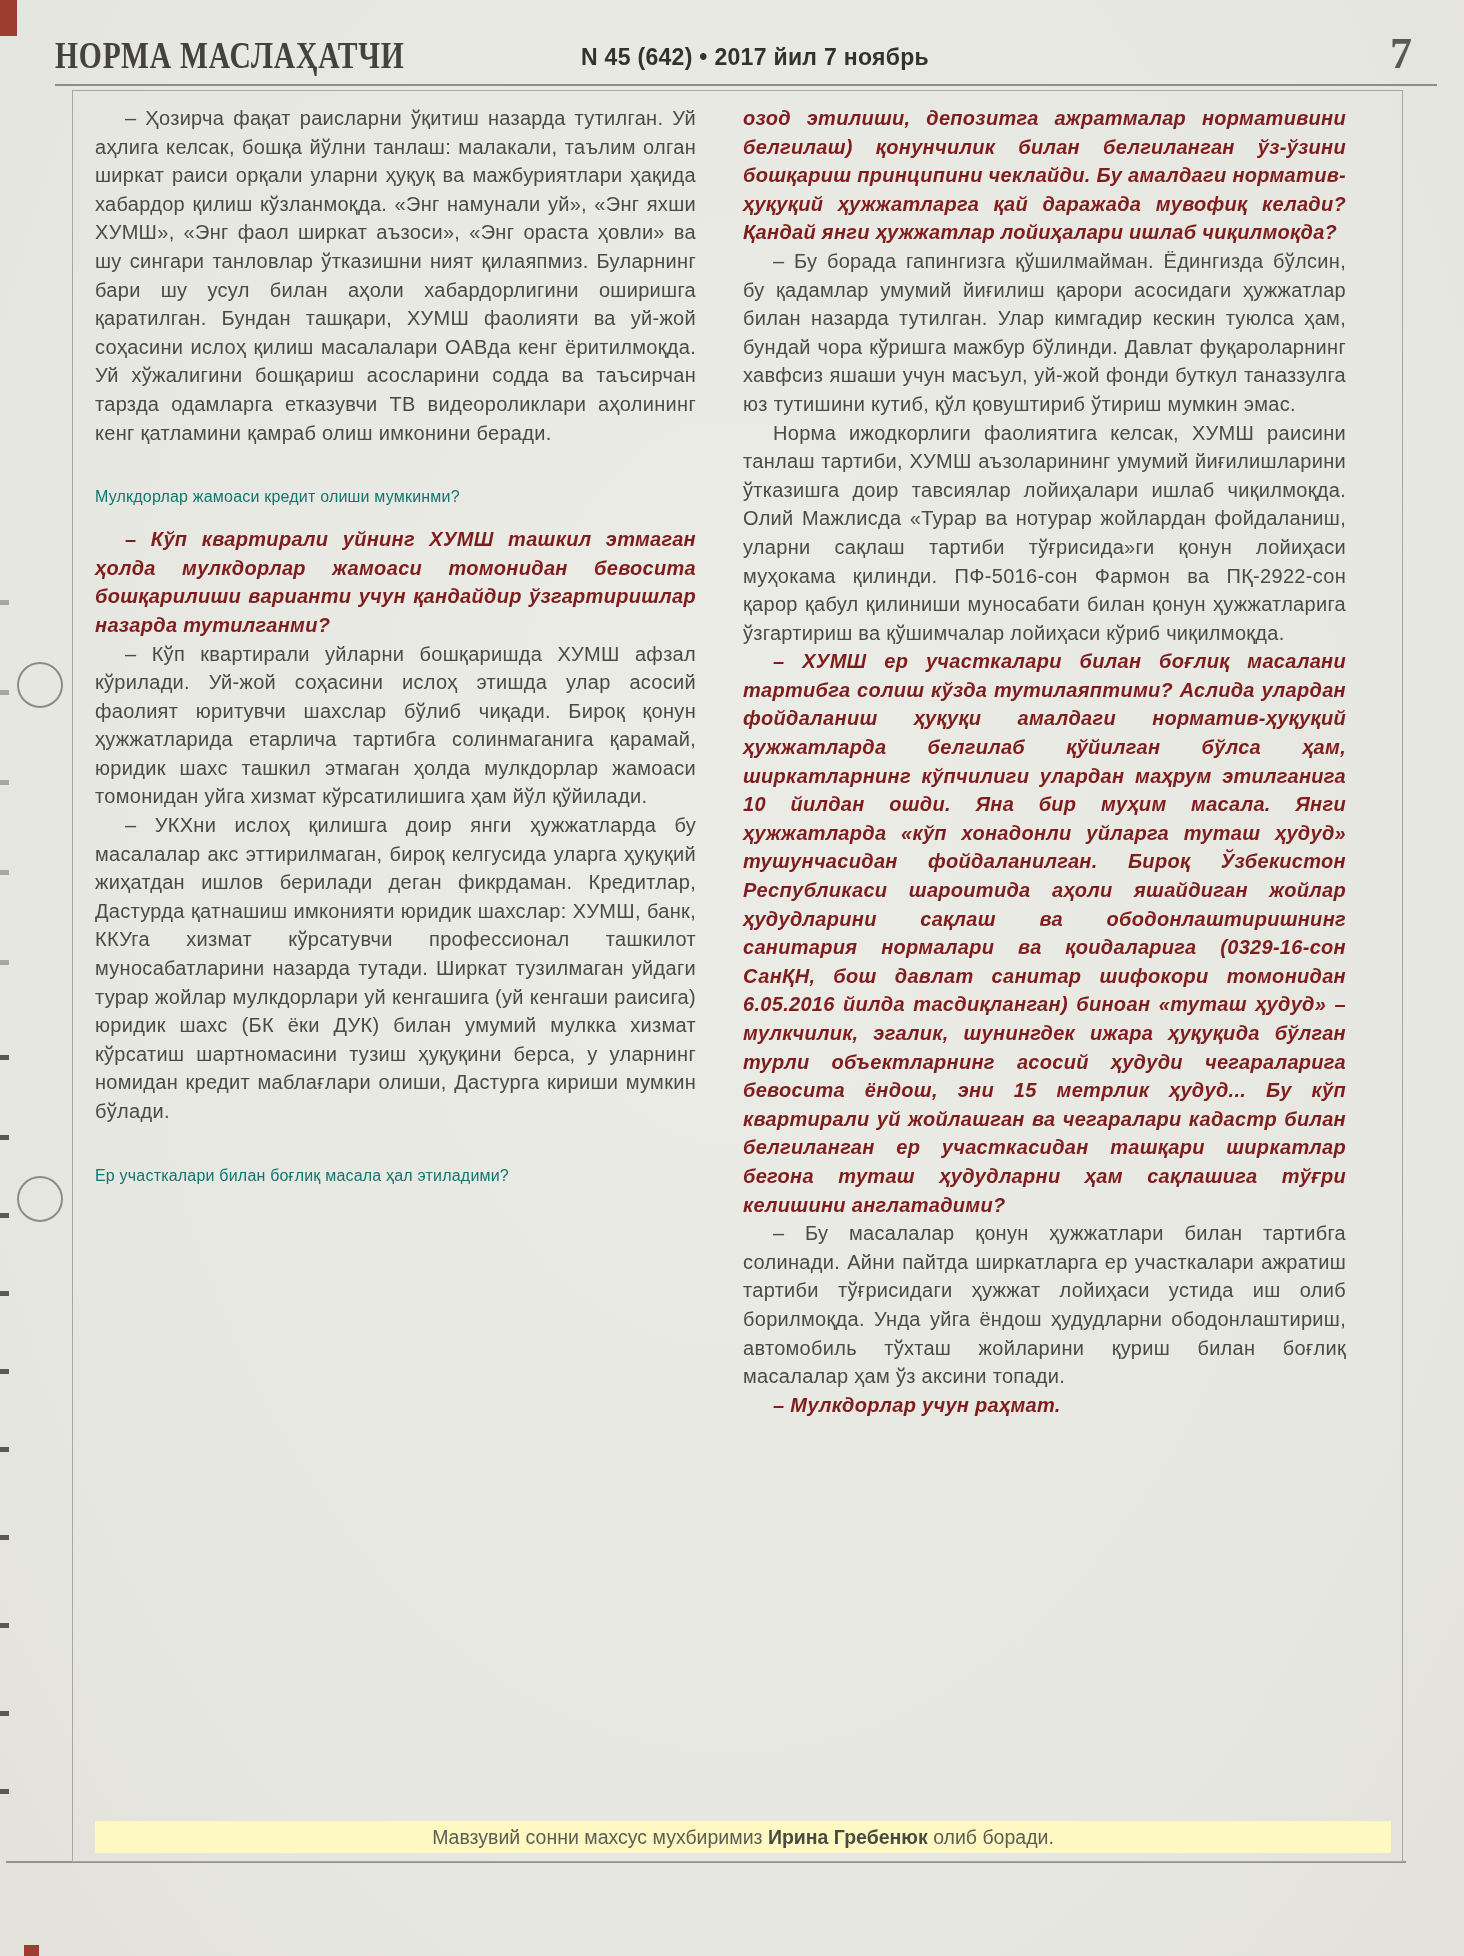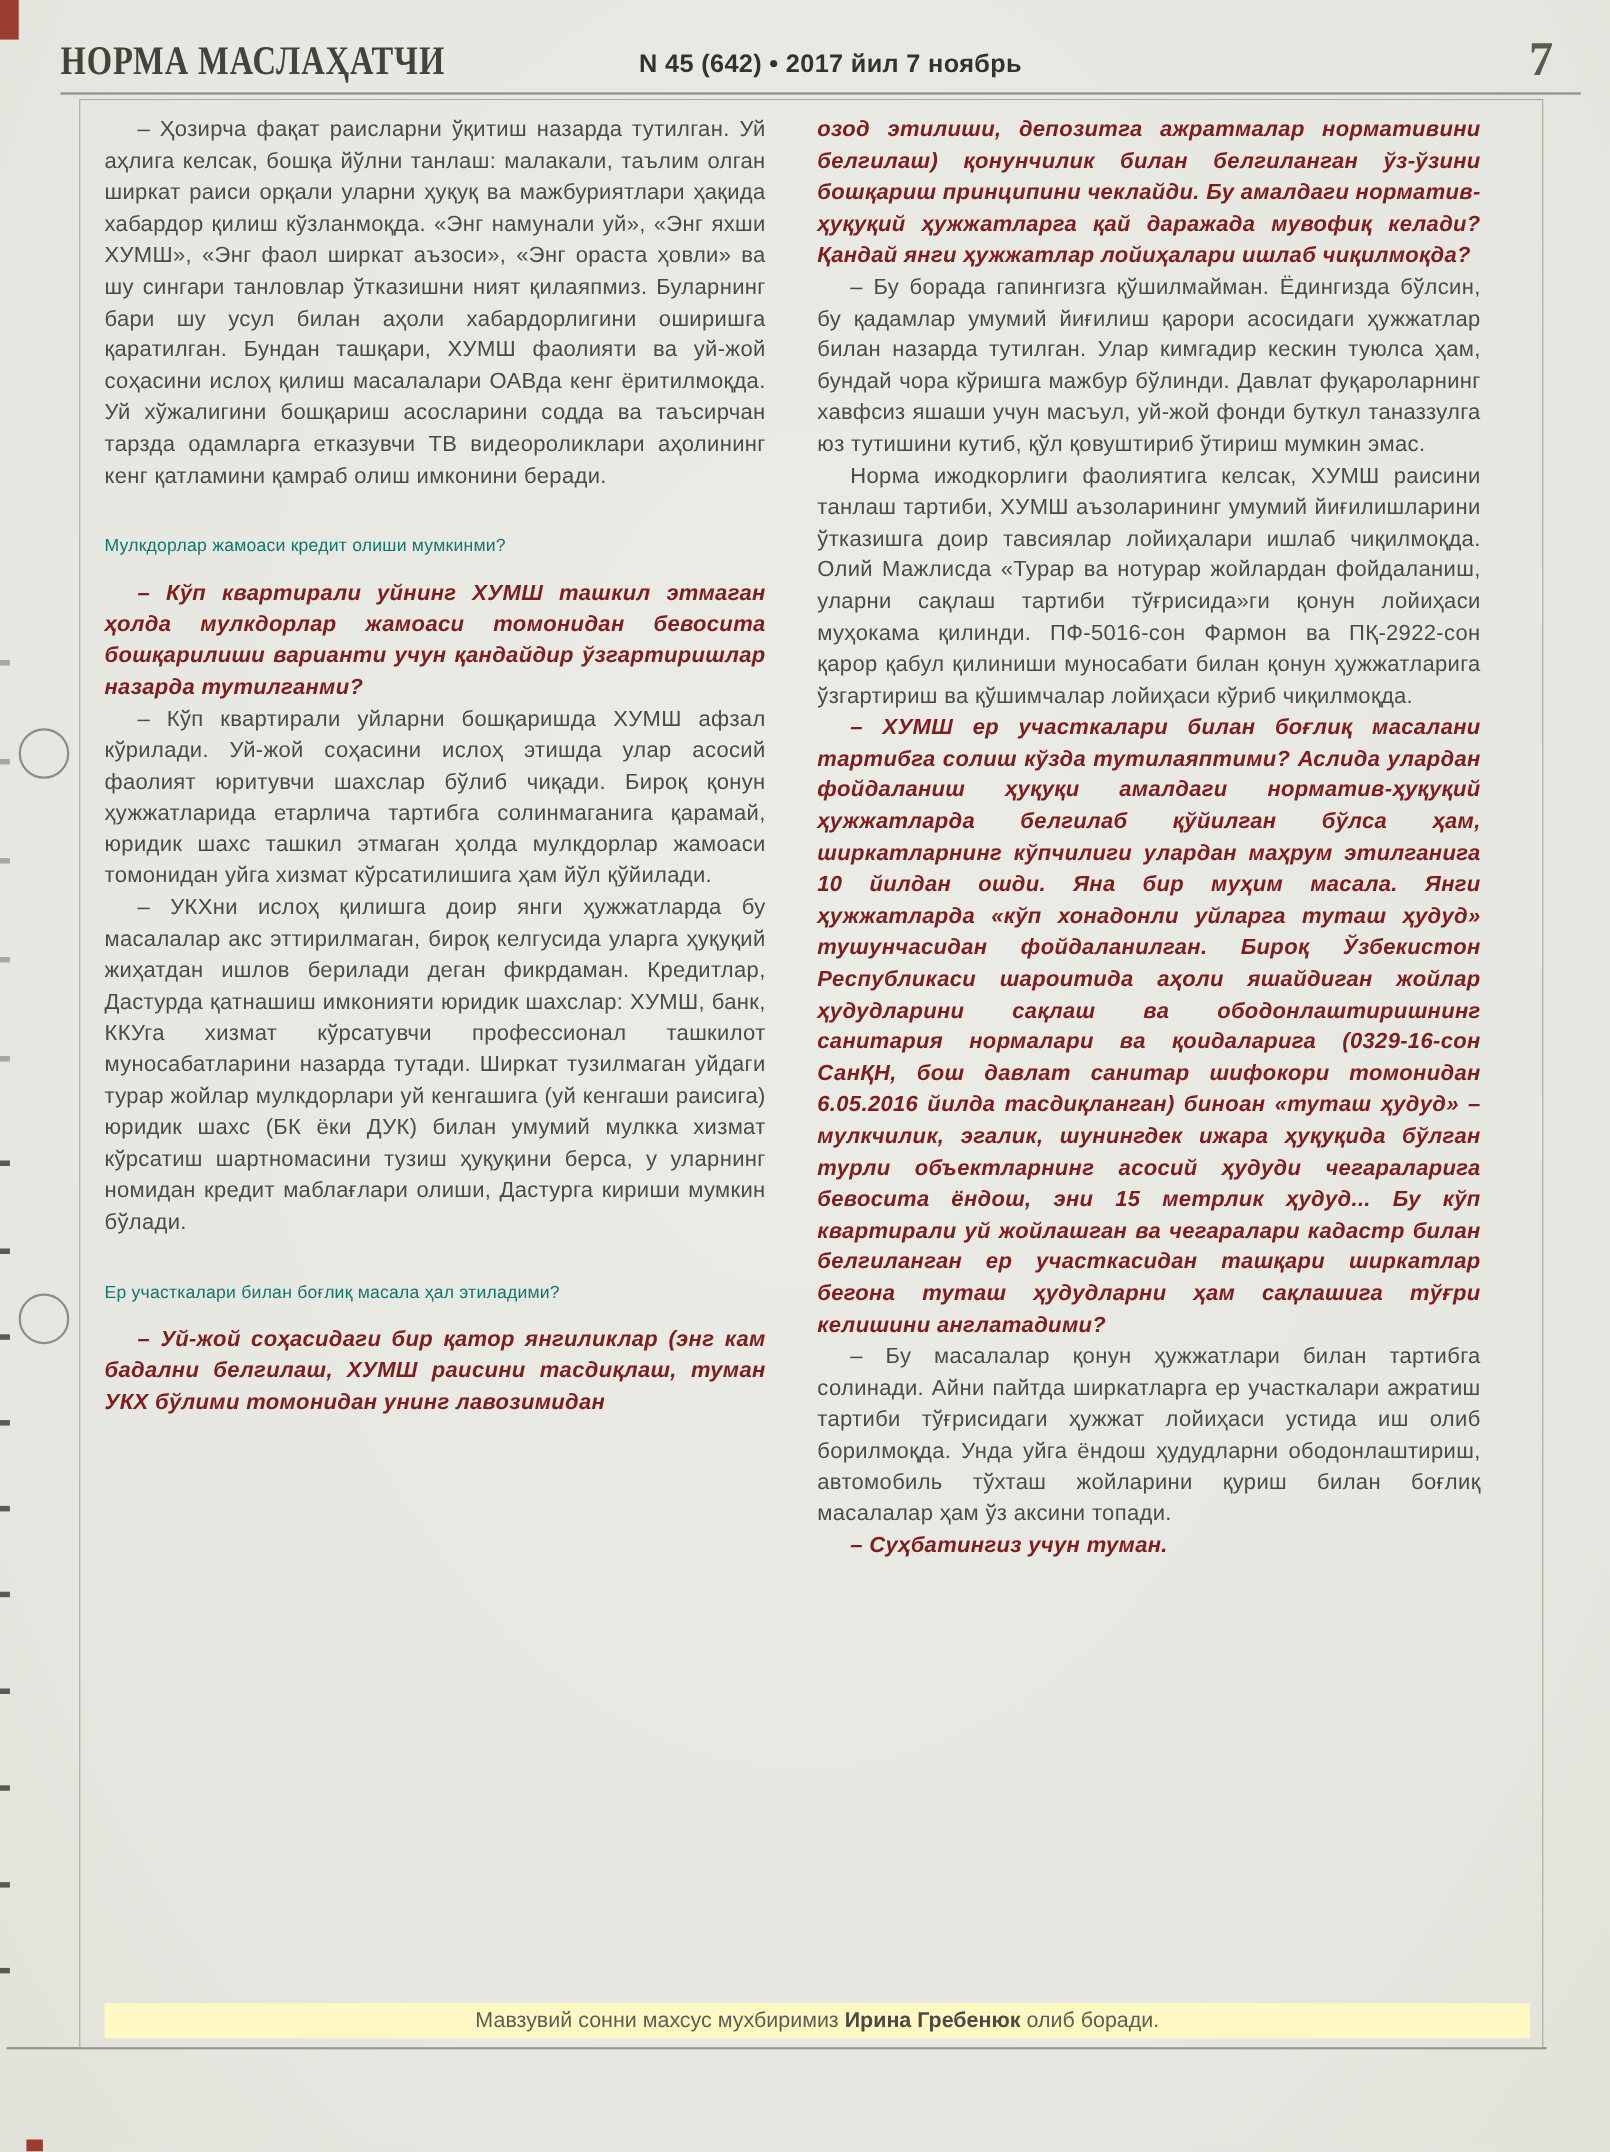--- a/index.html
+++ b/index.html
@@ -116,29 +116,28 @@
 <div class="bottom-rule"></div>
 <div class="content-frame"></div>
 
 <div class="col col-left">
   <p class="body">– Ҳозирча фақат раисларни ўқитиш назарда тутилган. Уй аҳлига келсак, бошқа йўлни танлаш: малакали, таълим олган ширкат раиси орқали уларни ҳуқуқ ва мажбуриятлари ҳақида хабардор қилиш кўзланмоқда. «Энг намунали уй», «Энг яхши ХУМШ», «Энг фаол ширкат аъзоси», «Энг ораста ҳовли» ва шу сингари танловлар ўтказишни ният қилаяпмиз. Буларнинг бари шу усул билан аҳоли хабардорлигини оширишга қаратилган. Бундан ташқари, ХУМШ фаолияти ва уй-жой соҳасини ислоҳ қилиш масалалари ОАВда кенг ёритилмоқда. Уй хўжалигини бошқариш асосларини содда ва таъсирчан тарзда одамларга етказувчи ТВ видеороликлари аҳолининг кенг қатламини қамраб олиш имконини беради.</p>
   <h2 class="section">Мулкдорлар жамоаси кредит олиши мумкинми?</h2>
   <p class="body question">– Кўп квартирали уйнинг ХУМШ ташкил этмаган ҳолда мулкдорлар жамоаси томонидан бевосита бошқарилиши варианти учун қандайдир ўзгартиришлар назарда тутилганми?</p>
   <p class="body">– Кўп квартирали уйларни бошқаришда ХУМШ афзал кўрилади. Уй-жой соҳасини ислоҳ этишда улар асосий фаолият юритувчи шахслар бўлиб чиқади. Бироқ қонун ҳужжатларида етарлича тартибга солинмаганига қарамай, юридик шахс ташкил этмаган ҳолда мулкдорлар жамоаси томонидан уйга хизмат кўрсатилишига ҳам йўл қўйилади.</p>
   <p class="body">– УКХни ислоҳ қилишга доир янги ҳужжатларда бу масалалар акс эттирилмаган, бироқ келгусида уларга ҳуқуқий жиҳатдан ишлов берилади деган фикрдаман. Кредитлар, Дастурда қатнашиш имконияти юридик шахслар: ХУМШ, банк, ККУга хизмат кўрсатувчи профессионал ташкилот муносабатларини назарда тутади. Ширкат тузилмаган уйдаги турар жойлар мулкдорлари уй кенгашига (уй кенгаши раисига) юридик шахс (БК ёки ДУК) билан умумий мулкка хизмат кўрсатиш шартномасини тузиш ҳуқуқини берса, у уларнинг номидан кредит маблағлари олиши, Дастурга кириши мумкин бўлади.</p>
   <h2 class="section">Ер участкалари билан боғлиқ масала ҳал этиладими?</h2>
-  <p class="body question">– Уй-жой соҳасидаги бир қатор янгиликлар (энг кам бадални белгилаш, ХУМШ раисини тасдиқлаш, туман УКХ бўлими томонидан унинг лавозимидан</p>
 </div>
 
 <div class="col col-right">
   <p class="body question noindent">озод этилиши, депозитга ажратмалар нормативини белгилаш) қонунчилик билан белгиланган ўз-ўзини бошқариш принципини чеклайди. Бу амалдаги норматив-ҳуқуқий ҳужжатларга қай даражада мувофиқ келади? Қандай янги ҳужжатлар лойиҳалари ишлаб чиқилмоқда?</p>
   <p class="body">– Бу борада гапингизга қўшилмайман. Ёдингизда бўлсин, бу қадамлар умумий йиғилиш қарори асосидаги ҳужжатлар билан назарда тутилган. Улар кимгадир кескин туюлса ҳам, бундай чора кўришга мажбур бўлинди. Давлат фуқароларнинг хавфсиз яшаши учун масъул, уй-жой фонди буткул таназзулга юз тутишини кутиб, қўл қовуштириб ўтириш мумкин эмас.</p>
   <p class="body">Норма ижодкорлиги фаолиятига келсак, ХУМШ раисини танлаш тартиби, ХУМШ аъзоларининг умумий йиғилишларини ўтказишга доир тавсиялар лойиҳалари ишлаб чиқилмоқда. Олий Мажлисда «Турар ва нотурар жойлардан фойдаланиш, уларни сақлаш тартиби тўғрисида»ги қонун лойиҳаси муҳокама қилинди. ПФ-5016-сон Фармон ва ПҚ-2922-сон қарор қабул қилиниши муносабати билан қонун ҳужжатларига ўзгартириш ва қўшимчалар лойиҳаси кўриб чиқилмоқда.</p>
   <p class="body question">– ХУМШ ер участкалари билан боғлиқ масалани тартибга солиш кўзда тутилаяптими? Аслида улардан фойдаланиш ҳуқуқи амалдаги норматив-ҳуқуқий ҳужжатларда белгилаб қўйилган бўлса ҳам, ширкатларнинг кўпчилиги улардан маҳрум этилганига 10 йилдан ошди. Яна бир муҳим масала. Янги ҳужжатларда «кўп хонадонли уйларга туташ ҳудуд» тушунчасидан фойдаланилган. Бироқ Ўзбекистон Республикаси шароитида аҳоли яшайдиган жойлар ҳудудларини сақлаш ва ободонлаштиришнинг санитария нормалари ва қоидаларига (0329-16-сон СанҚН, бош давлат санитар шифокори томонидан 6.05.2016 йилда тасдиқланган) биноан «туташ ҳудуд» – мулкчилик, эгалик, шунингдек ижара ҳуқуқида бўлган турли объектларнинг асосий ҳудуди чегараларига бевосита ёндош, эни 15 метрлик ҳудуд... Бу кўп квартирали уй жойлашган ва чегаралари кадастр билан белгиланган ер участкасидан ташқари ширкатлар бегона туташ ҳудудларни ҳам сақлашига тўғри келишини англатадими?</p>
   <p class="body">– Бу масалалар қонун ҳужжатлари билан тартибга солинади. Айни пайтда ширкатларга ер участкалари ажратиш тартиби тўғрисидаги ҳужжат лойиҳаси устида иш олиб борилмоқда. Унда уйга ёндош ҳудудларни ободонлаштириш, автомобиль тўхташ жойларини қуриш билан боғлиқ масалалар ҳам ўз аксини топади.</p>
-  <p class="body question">– Суҳбатингиз учун туман.</p>
+  <p class="body question">– Мулкдорлар учун раҳмат.</p>
 </div>
 
 <div class="footer-bar">
   <span>Мавзувий сонни махсус мухбиримиз </span>
     <span class="footer-name">Ирина Гребенюк</span>
     <span> олиб боради.</span>
 </div>
 
 </body></html>

